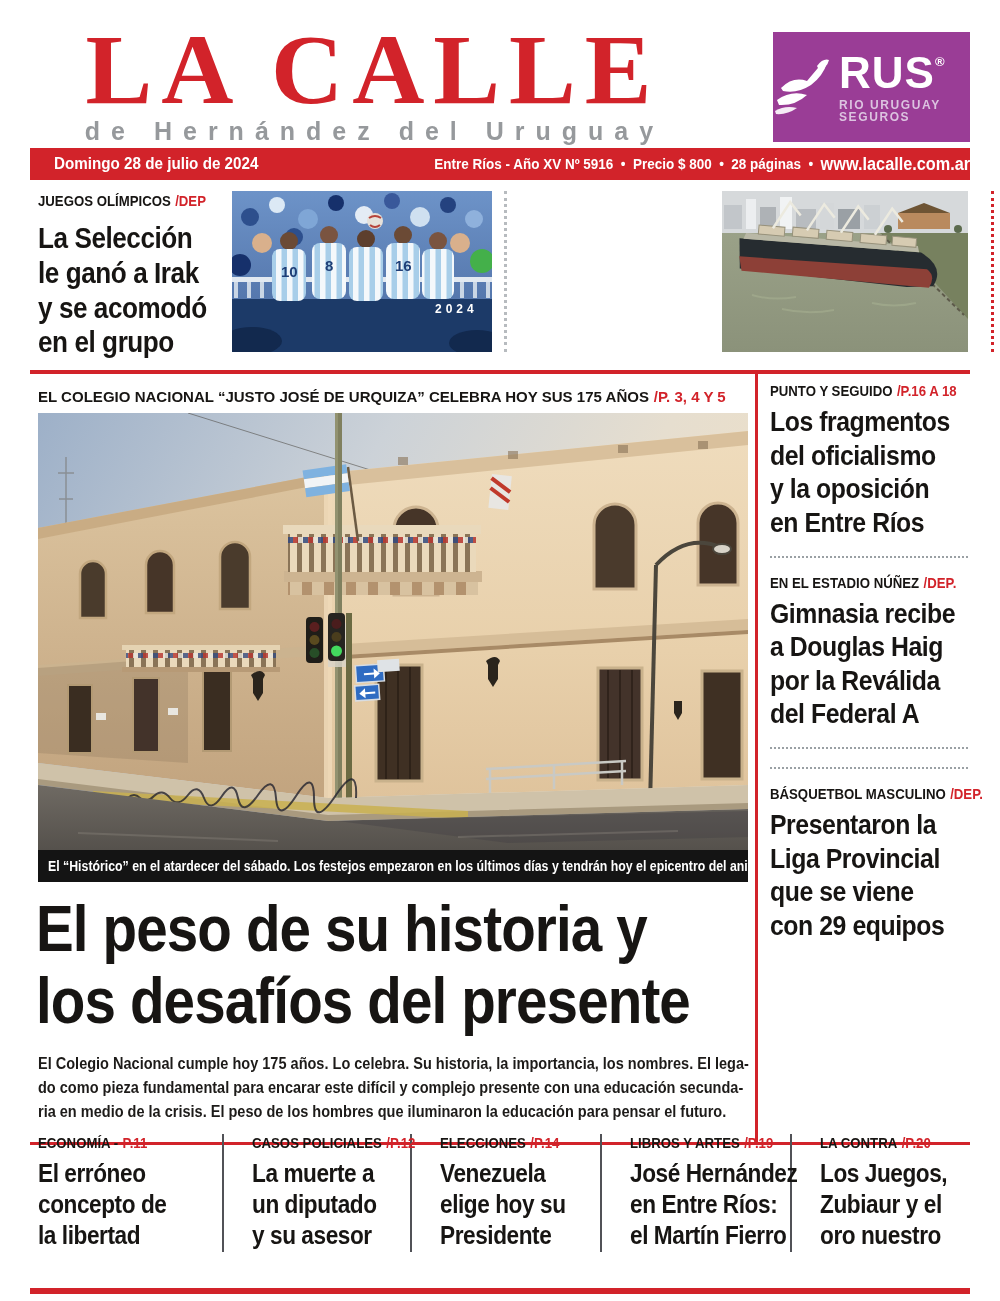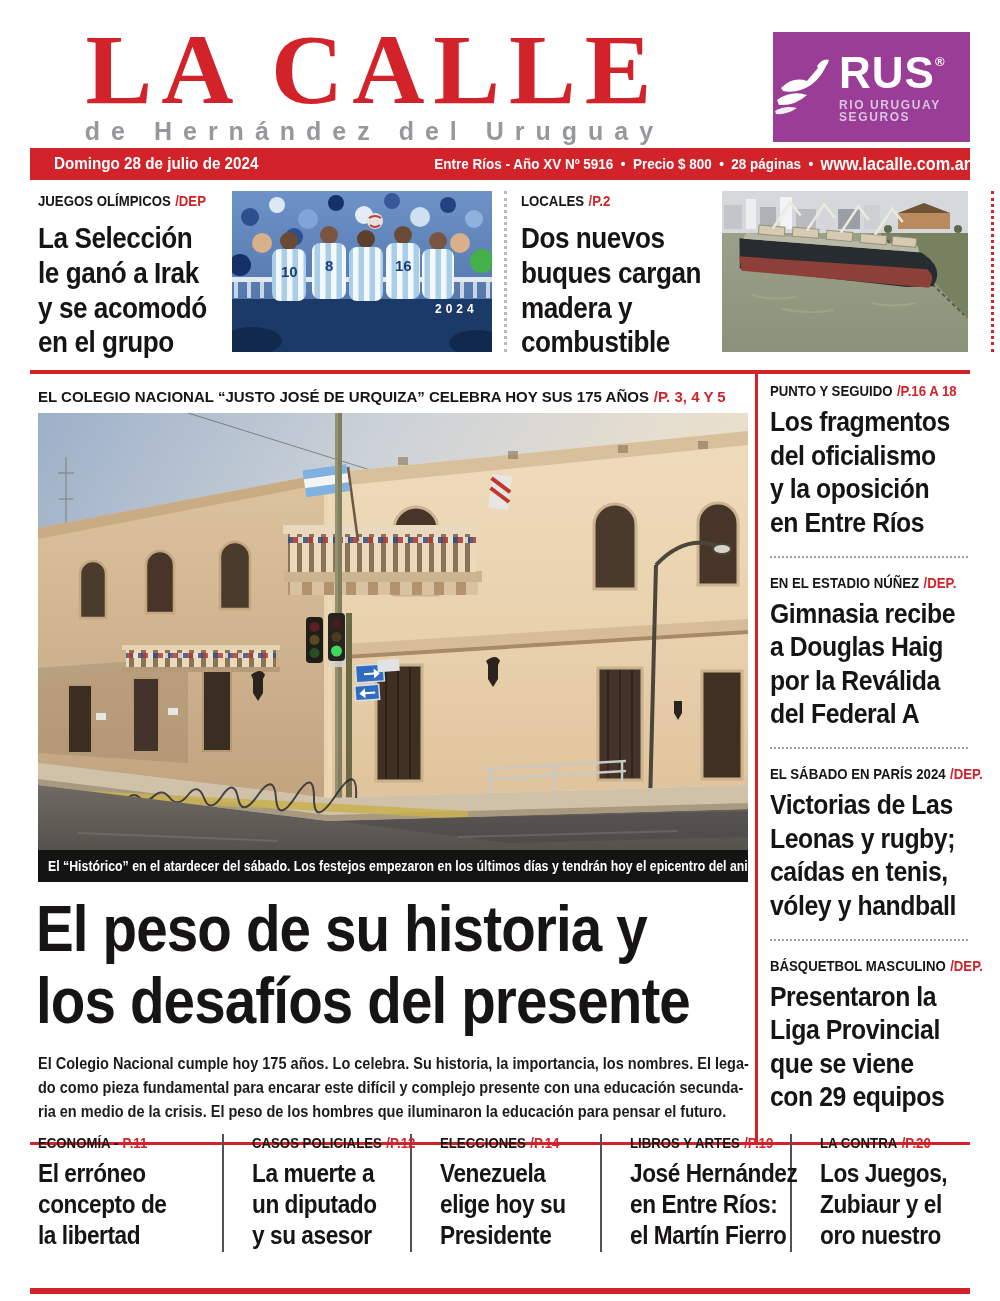--- a/index.html
+++ b/index.html
@@ -187,31 +187,20 @@
           <rect x="190" y="58" width="32" height="50" rx="8" fill="url(#jersey)"></rect>
         <text x="49" y="86" fill="#1f3f77" font-size="15" font-weight="bold" font-family="Liberation Sans, sans-serif">10</text>
         <text x="93" y="80" fill="#1f3f77" font-size="15" font-weight="bold" font-family="Liberation Sans, sans-serif">8</text>
         <text x="163" y="80" fill="#1f3f77" font-size="15" font-weight="bold" font-family="Liberation Sans, sans-serif">16</text>
       </g>
     </svg>
   </div>
 
   <div class="vdot-gray"></div>
 
-  <div class="story-top-2">
-    <div class="k">
-      <span>LOCALES</span><span class="pg">/P.2</span>
-    </div>
-    <div class="hl hl-top">
-      <div>Dos nuevos</div>
-      <div>buques cargan</div>
-      <div>madera y</div>
-      <div>combustible</div>
-    </div>
-  </div>
 
   <div class="photo-ship">
     <svg width="246" height="161" viewBox="0 0 246 161">
       <defs>
         <linearGradient id="wGrad" x1="0" y1="0" x2="0" y2="1">
           <stop offset="0" stop-color="#9aa188"></stop>
             <stop offset="1" stop-color="#8b927a"></stop>
         </linearGradient>
       </defs>
       <rect width="246" height="42" fill="#d6d9db"></rect>
@@ -473,31 +462,20 @@
       </div>
       <div class="hl hl-side">
         <div>Gimnasia recibe</div>
         <div>a Douglas Haig</div>
         <div>por la Reválida</div>
         <div>del Federal A</div>
       </div>
     </div>
     <div class="sb-div"></div>
 
-    <div class="sb-item">
-      <div class="k">
-        <span>EL SÁBADO EN PARÍS 2024</span><span class="pg">/DEP.</span>
-      </div>
-      <div class="hl hl-side">
-        <div>Victorias de Las</div>
-        <div>Leonas y rugby;</div>
-        <div>caídas en tenis,</div>
-        <div>vóley y handball</div>
-      </div>
-    </div>
     <div class="sb-div"></div>
 
     <div class="sb-item">
       <div class="k">
         <span>BÁSQUETBOL MASCULINO</span><span class="pg">/DEP.</span>
       </div>
       <div class="hl hl-side">
         <div>Presentaron la</div>
         <div>Liga Provincial</div>
         <div>que se viene</div>

